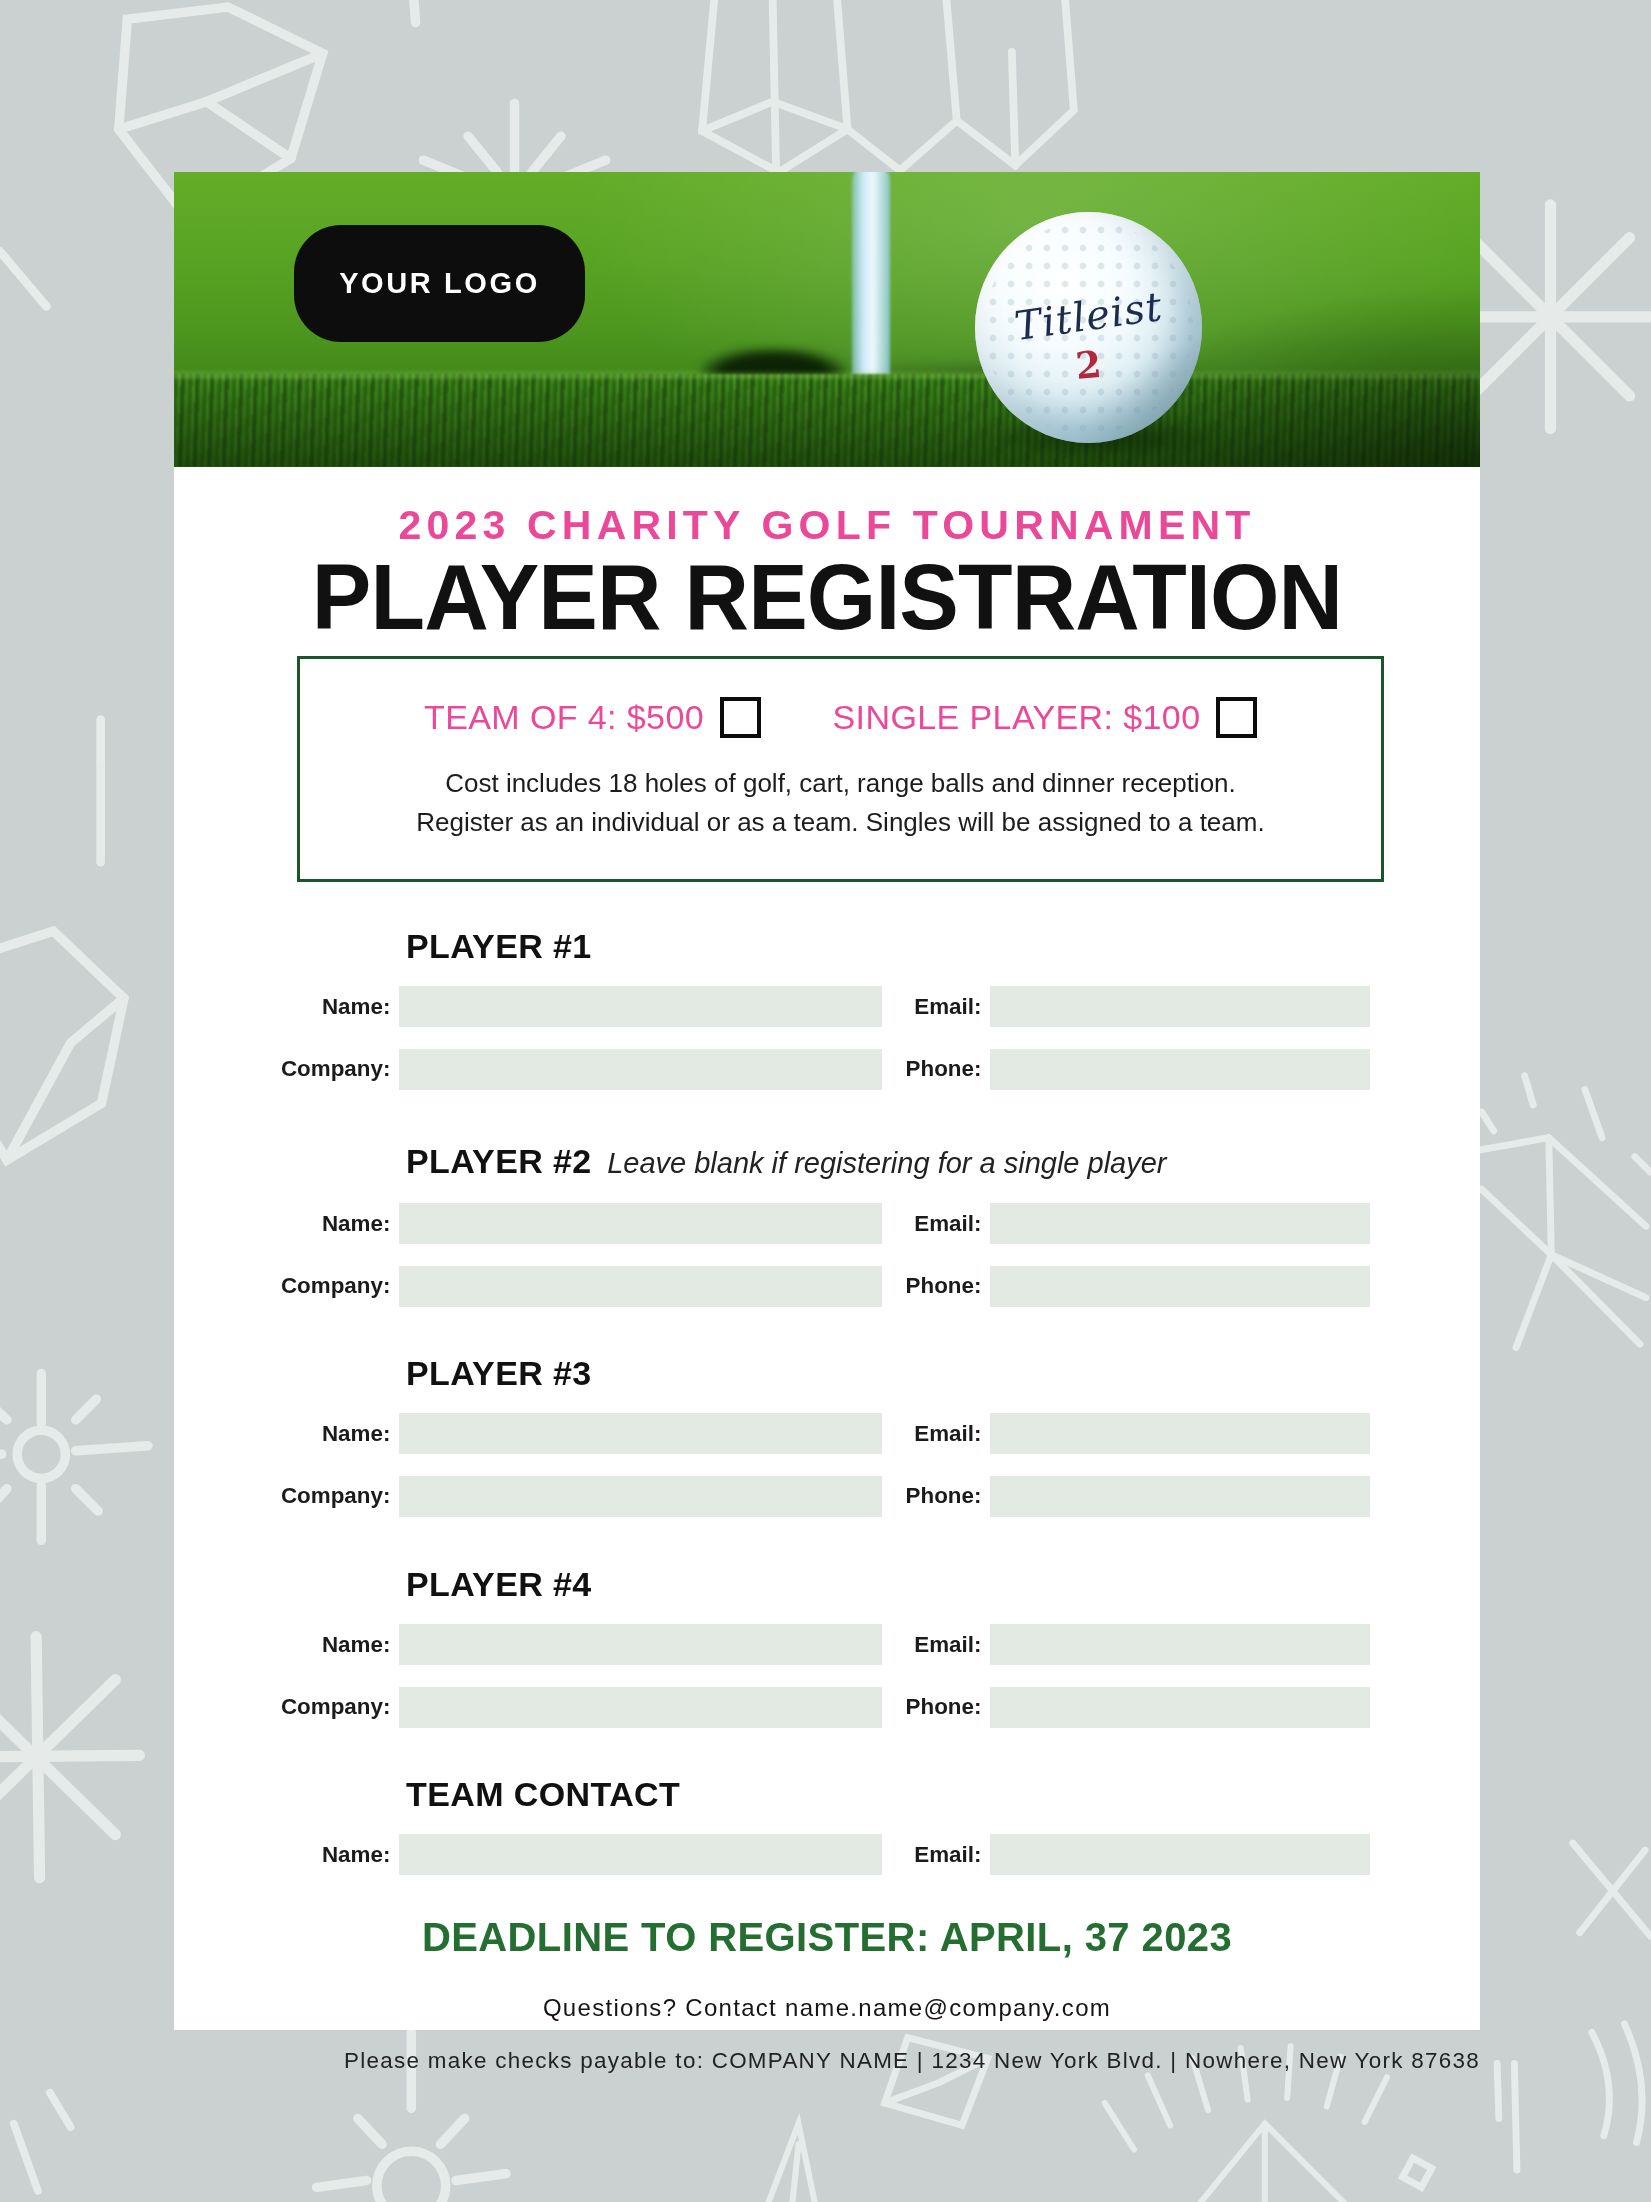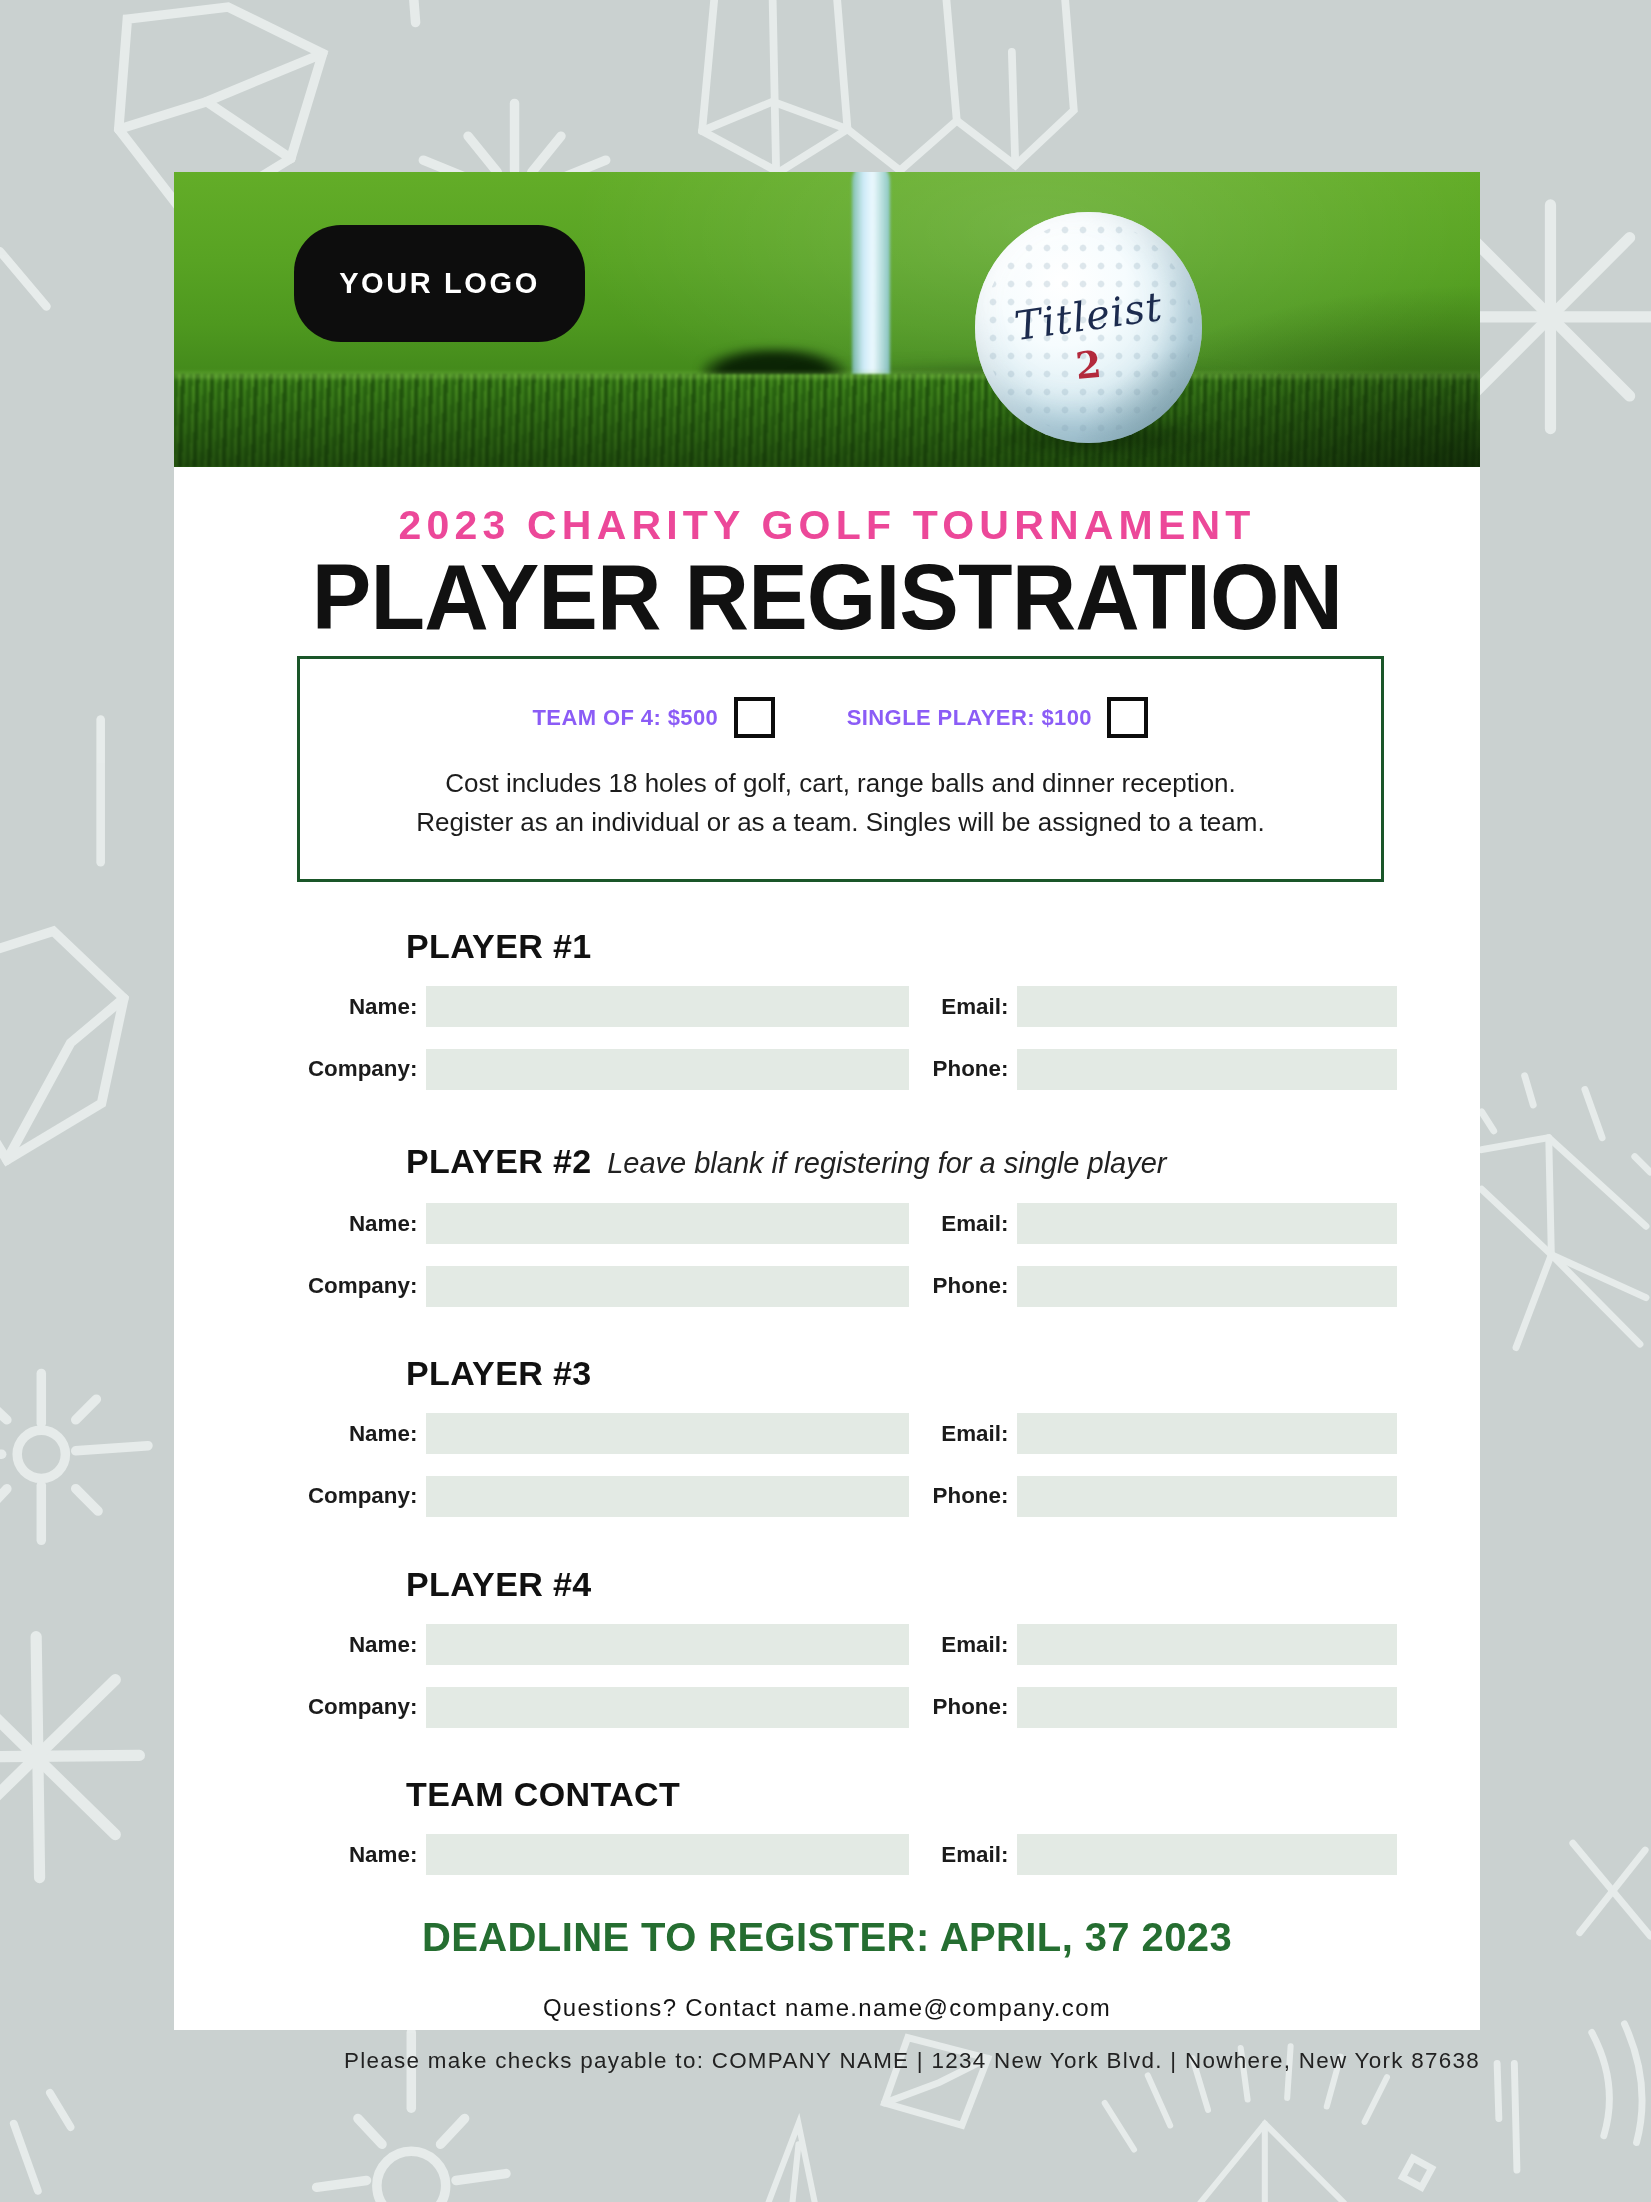--- a/index.html
+++ b/index.html
@@ -101,21 +101,21 @@
 
   
   .pricing-box{
     position:absolute;left:123px;top:484px;width:1087px;height:226px;
     border:3.4px solid #1a5629;box-sizing:border-box;background:#ffffff;
   }
   .options-row{
     display:flex;justify-content:center;align-items:center;gap:72px;margin-top:38px;
   }
   .opt{display:flex;align-items:center;gap:15.5px;}
-  .option-label{font-size:22px;font-weight:bold;color:#8b5cf6;letter-spacing:0.4px;}
+  .option-label{font-size:34px;font-weight:normal;color:#ec4899;letter-spacing:0.4px;}
   .checkbox{
     display:inline-block;width:33px;height:33px;background:#ffffff;
     border:4.3px solid #0c0c0c;box-sizing:content-box;
   }
   .pricing-desc{
     margin-top:26px;text-align:center;font-size:26px;color:#1c1c1c;line-height:1.5;
   }
 
   
   .section{position:absolute;left:0;width:100%;}
@@ -123,21 +123,21 @@
     margin:0 0 0 232px;font-size:34px;font-weight:bold;color:#111;line-height:34px;
     letter-spacing:0.4px;display:inline-block;
   }
   .section .note{
     font-size:29px;font-style:italic;font-weight:normal;color:#222;margin-left:15.5px;
     letter-spacing:0px;
   }
   .frow{display:flex;align-items:center;margin-top:23px;}
   .frow + .frow{margin-top:21.5px;}
   .lbl{font-size:22.4px;font-weight:bold;color:#1b1b1b;box-sizing:border-box;}
-  .lbl-l{width:252px;text-align:right;padding-right:8.6px;}
+  .lbl-l{width:225px;text-align:right;padding-right:8.6px;}
   .lbl-r{width:108px;text-align:right;padding-right:8.6px;}
   .input-box{height:41px;background:#e3eae4;}
   .in-l{width:483px;}
   .in-r{width:380px;}
 
   
   .deadline{
     position:absolute;left:0;top:1743px;width:100%;text-align:center;
     font-size:40px;font-weight:bold;color:#256e31;letter-spacing:0.4px;
   }

